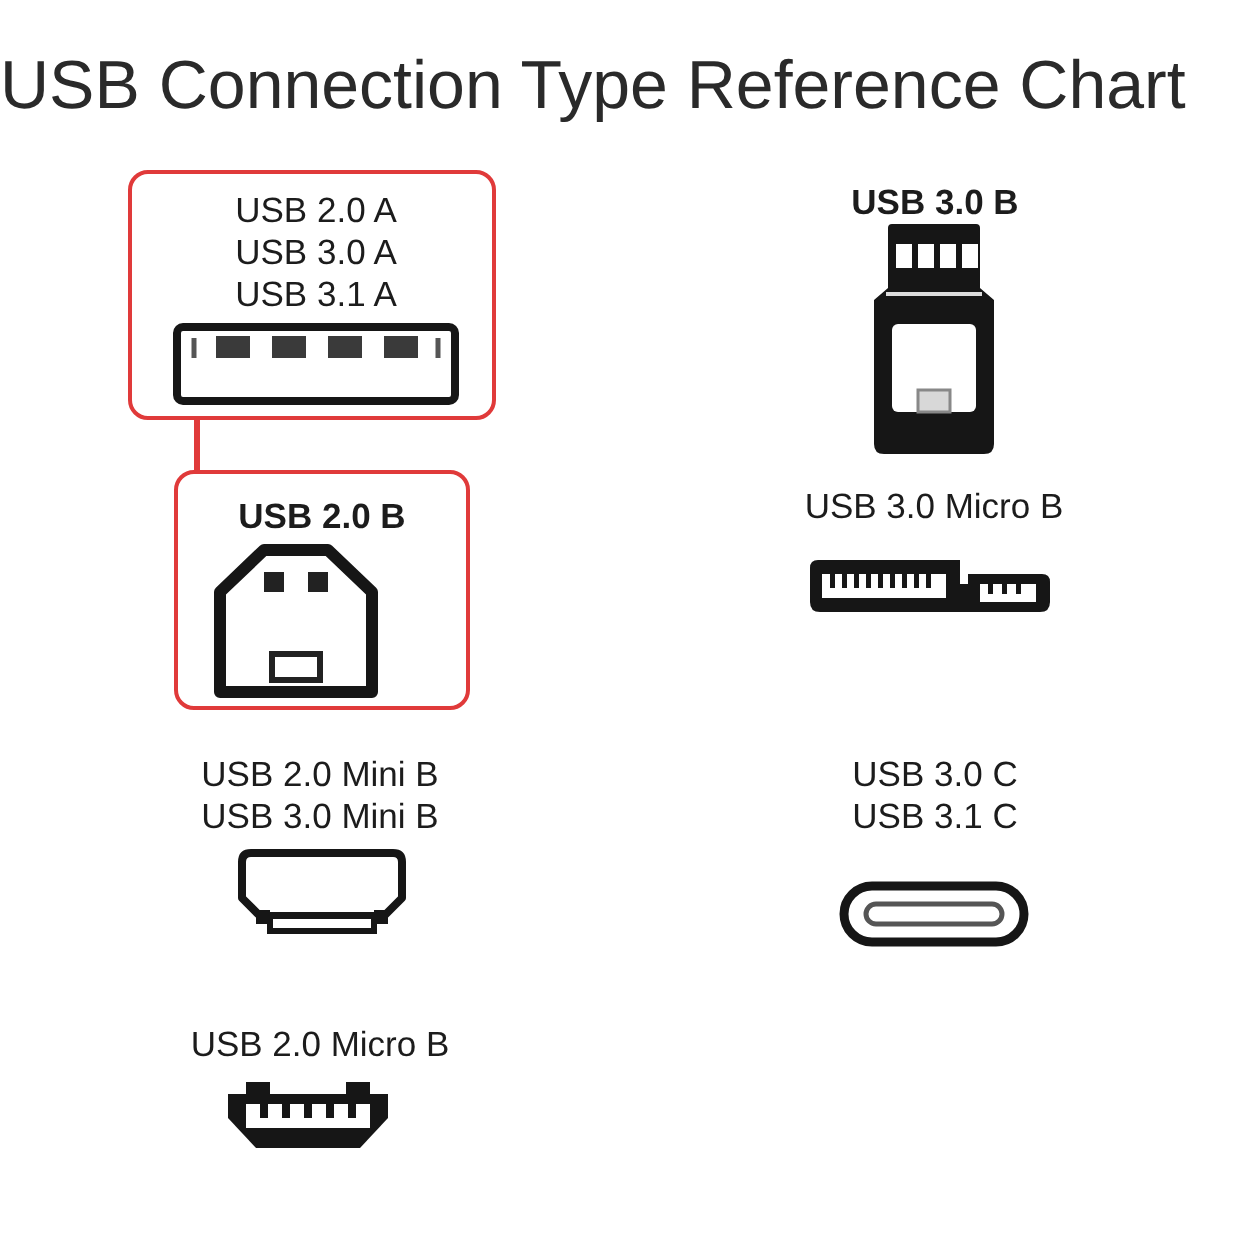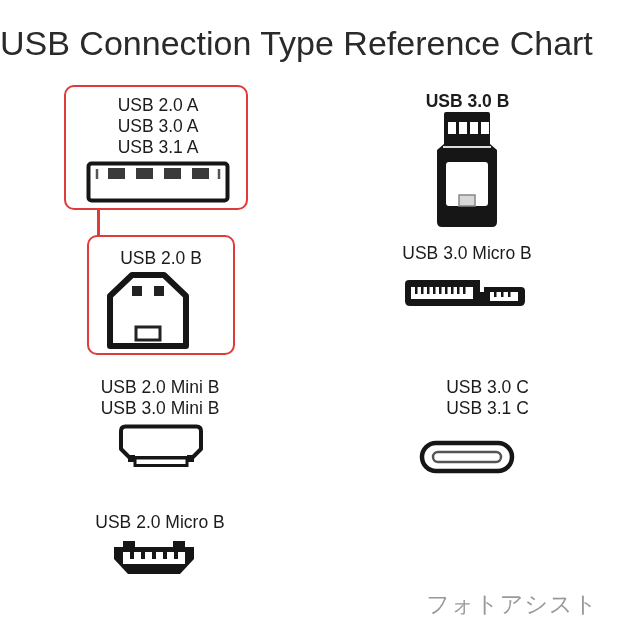--- a/index.html
+++ b/index.html
@@ -81,21 +81,21 @@
       <rect x="2.5" y="2.5" width="139" height="37" rx="3" fill="#ffffff" stroke="currentColor" stroke-width="4"></rect>
       <line x1="11" y1="8" x2="11" y2="18" stroke="#555555" stroke-width="2.5"></line>
       <line x1="133" y1="8" x2="133" y2="18" stroke="#555555" stroke-width="2.5"></line>
       <rect x="22" y="7" width="17" height="11" fill="#3a3a3a"></rect>
       <rect x="50" y="7" width="17" height="11" fill="#3a3a3a"></rect>
       <rect x="78" y="7" width="17" height="11" fill="#3a3a3a"></rect>
       <rect x="106" y="7" width="17" height="11" fill="#3a3a3a"></rect>
     </svg>
   </div>
 
-  <div class="label-block" style="left:87px; top:248px; width:148px;">
+  <div class="label-block" style="left:87px; top:248px; width:148px;font-weight:bold;">
     <div>USB 2.0 B</div>
   </div>
   <div class="connector" style="left:105px; top:270px; width:86px; height:80px;">
     <svg viewBox="0 0 86 80" aria-hidden="true">
       <path d="M5 76 L5 26 L27 5 L59 5 L81 26 L81 76 Z" fill="#ffffff" stroke="currentColor" stroke-width="6" stroke-linejoin="round"></path>
       <rect x="27" y="16" width="10" height="10" fill="#222222"></rect>
       <rect x="49" y="16" width="10" height="10" fill="#222222"></rect>
       <rect x="31" y="57" width="24" height="13" fill="#ffffff" stroke="#222222" stroke-width="3"></rect>
     </svg>
   </div>
@@ -164,26 +164,25 @@
       <rect x="49" y="10" width="2.5" height="7" fill="currentColor"></rect>
       <rect x="55" y="10" width="2.5" height="7" fill="currentColor"></rect>
       <rect x="61" y="10" width="2.5" height="7" fill="currentColor"></rect>
       <rect x="88" y="15" width="28" height="9" fill="#ffffff"></rect>
       <rect x="92" y="15" width="2.5" height="5" fill="currentColor"></rect>
       <rect x="99" y="15" width="2.5" height="5" fill="currentColor"></rect>
       <rect x="106" y="15" width="2.5" height="5" fill="currentColor"></rect>
     </svg>
   </div>
 
-  <div class="label-block" style="left:400px; top:377px; width:175px;">
+  <div class="label-block" style="left:380px; top:377px; width:175px;">
     <div>USB 3.0 C</div>
     <div>USB 3.1 C</div>
   </div>
   <div class="connector" style="left:419px; top:440px; width:96px; height:34px;">
     <svg viewBox="0 0 96 34" aria-hidden="true">
       <rect x="3" y="3" width="90" height="28" rx="14" fill="#ffffff" stroke="currentColor" stroke-width="4.5"></rect>
       <rect x="14" y="12" width="68" height="10" rx="5" fill="none" stroke="#555555" stroke-width="2.5"></rect>
     </svg>
   </div>
 
-  <div class="watermark">フォトアシスト</div>
 
 </div>
 
 </body></html>

